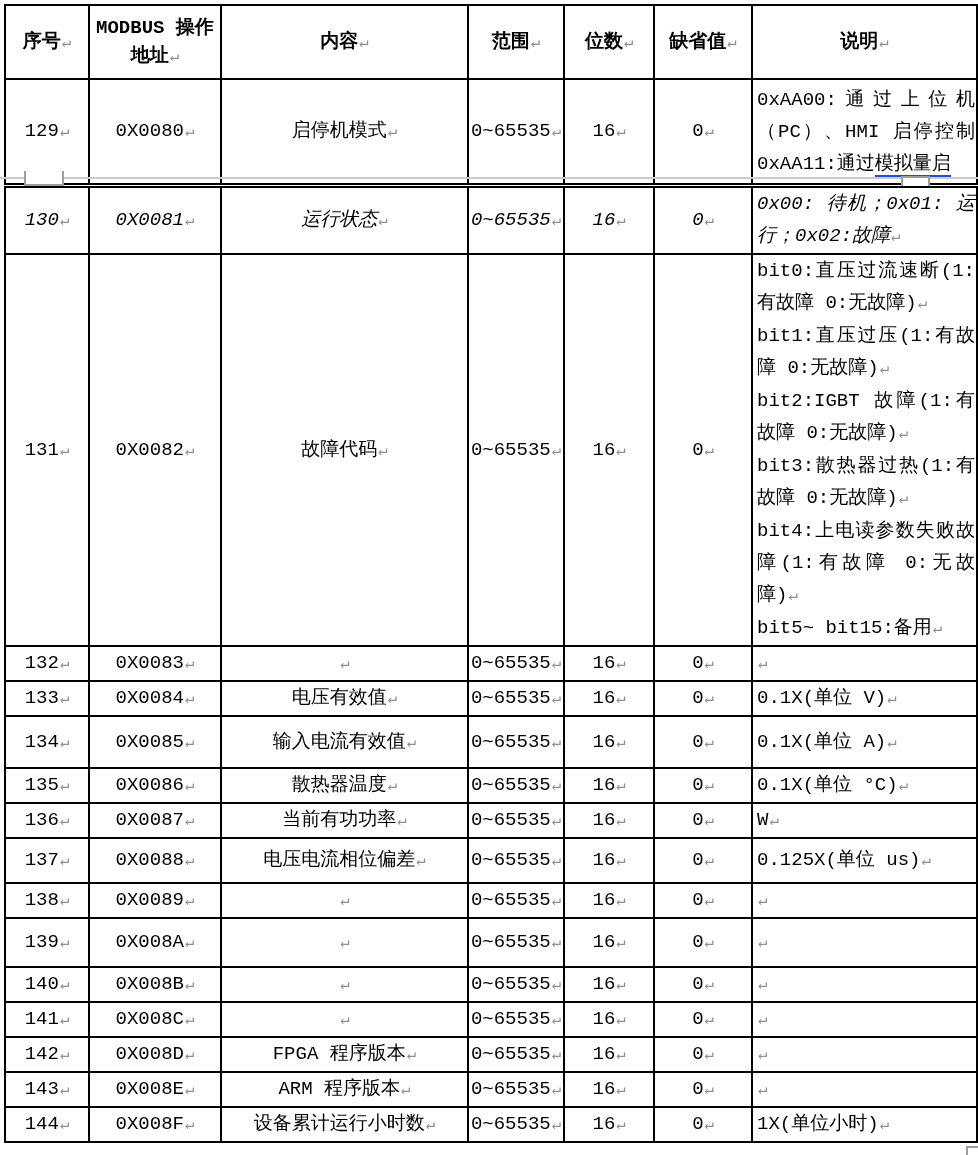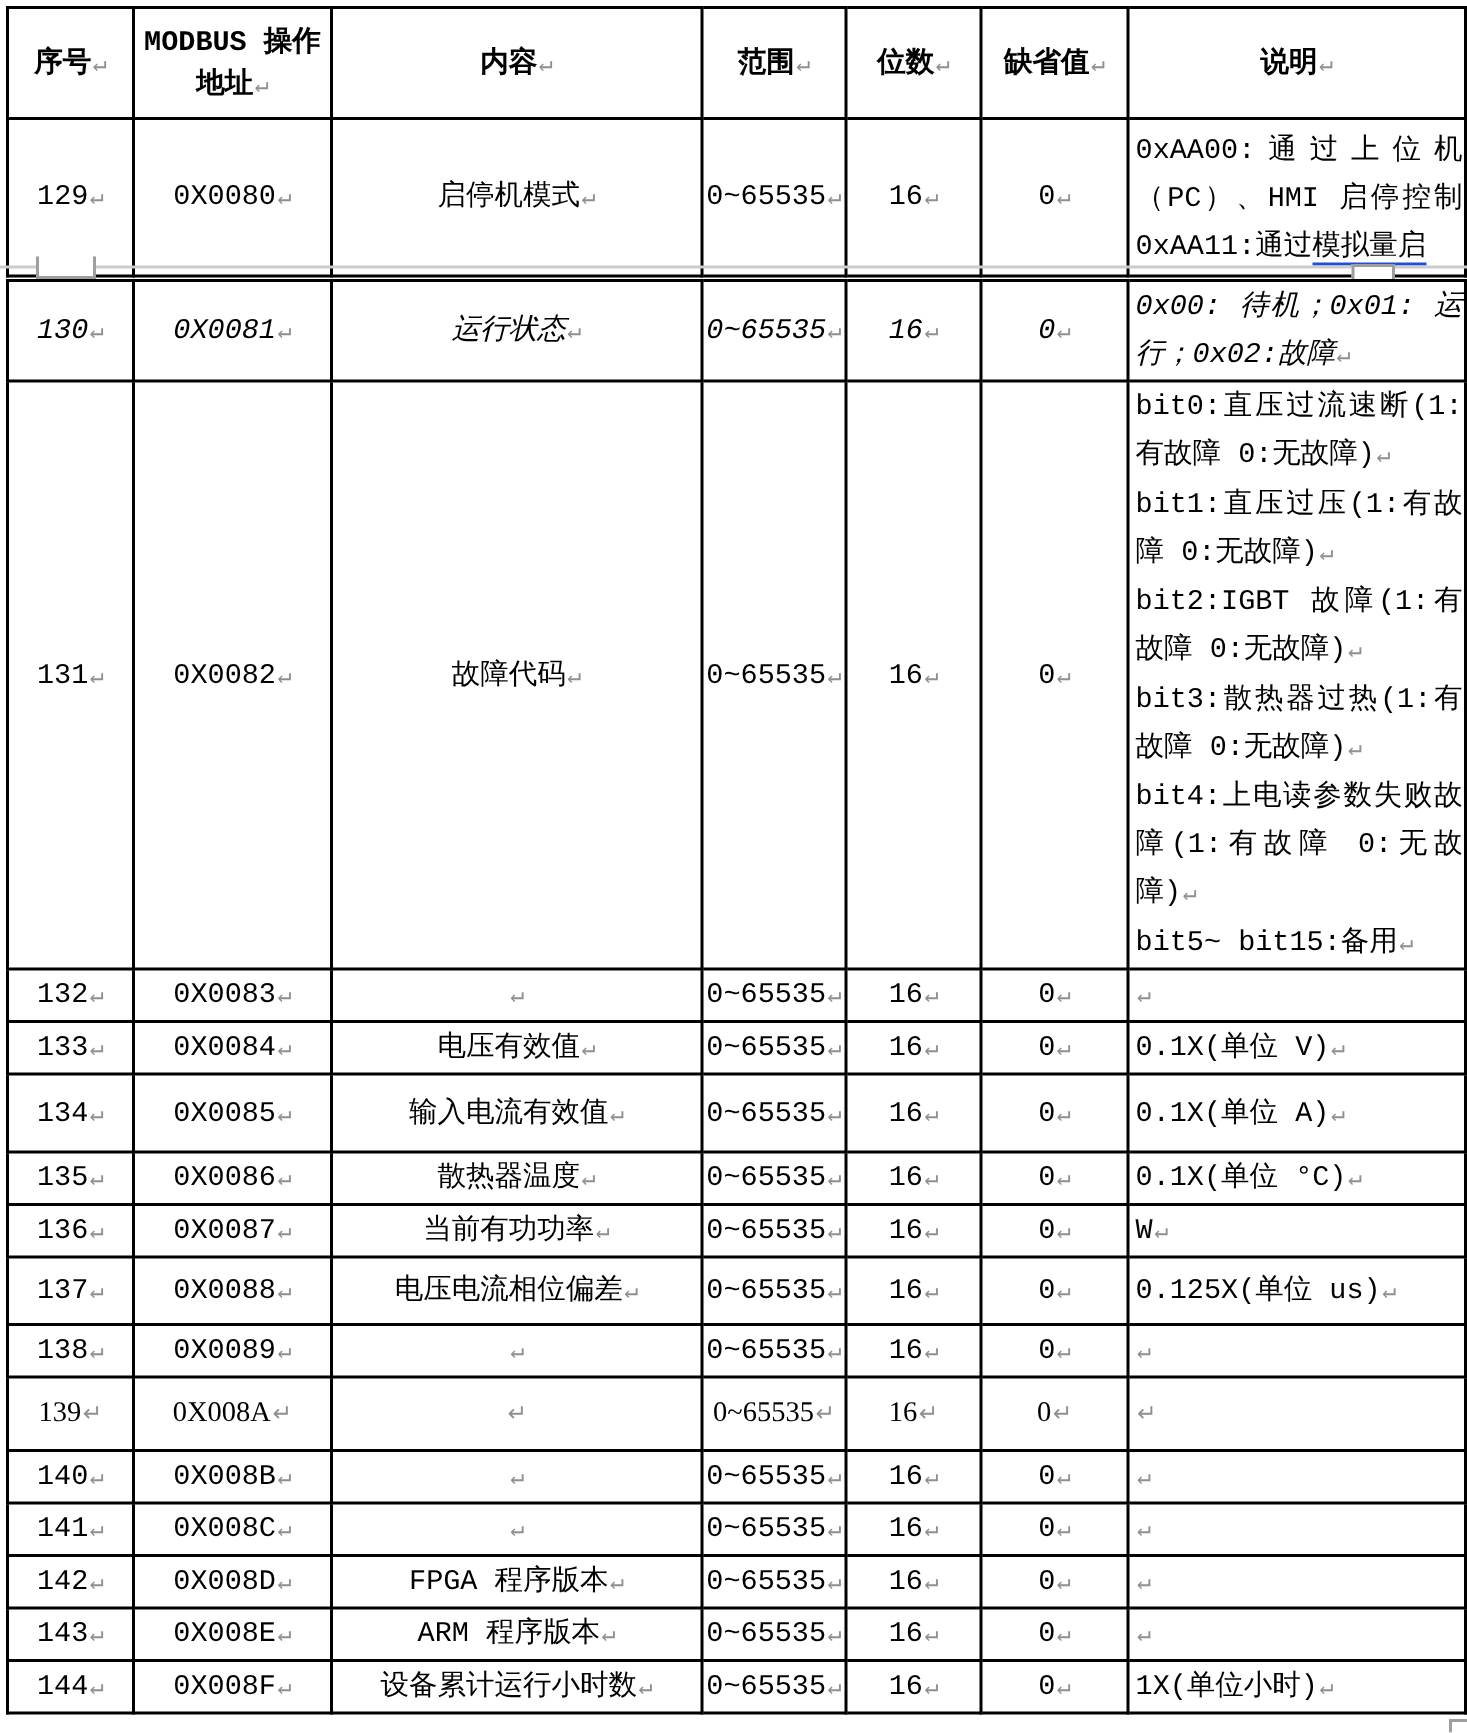--- a/index.html
+++ b/index.html
@@ -179,21 +179,21 @@
         <td class="plain"><span>138</span><span class="pc">↵</span></td>
         <td class="plain"><span>0X0089</span><span class="pc">↵</span></td>
         <td class="plain"><span></span><span class="pc">↵</span></td>
         <td class="plain"><span>0~65535</span><span class="pc">↵</span></td>
         <td class="plain"><span>16</span><span class="pc">↵</span></td>
         <td class="plain"><span>0</span><span class="pc">↵</span></td>
         <td class="desc">
           <div class="para"><span class="pc">↵</span></div>
         </td>
       </tr>
-      <tr style="height: 49px; font-family: Liberation Serif, serif;">
+      <tr style="height: 49px;">
         <td class="plain"><span>139</span><span class="pc">↵</span></td>
         <td class="plain"><span>0X008A</span><span class="pc">↵</span></td>
         <td class="plain"><span></span><span class="pc">↵</span></td>
         <td class="plain"><span>0~65535</span><span class="pc">↵</span></td>
         <td class="plain"><span>16</span><span class="pc">↵</span></td>
         <td class="plain"><span>0</span><span class="pc">↵</span></td>
         <td class="desc">
           <div class="para"><span class="pc">↵</span></div>
         </td>
       </tr>

